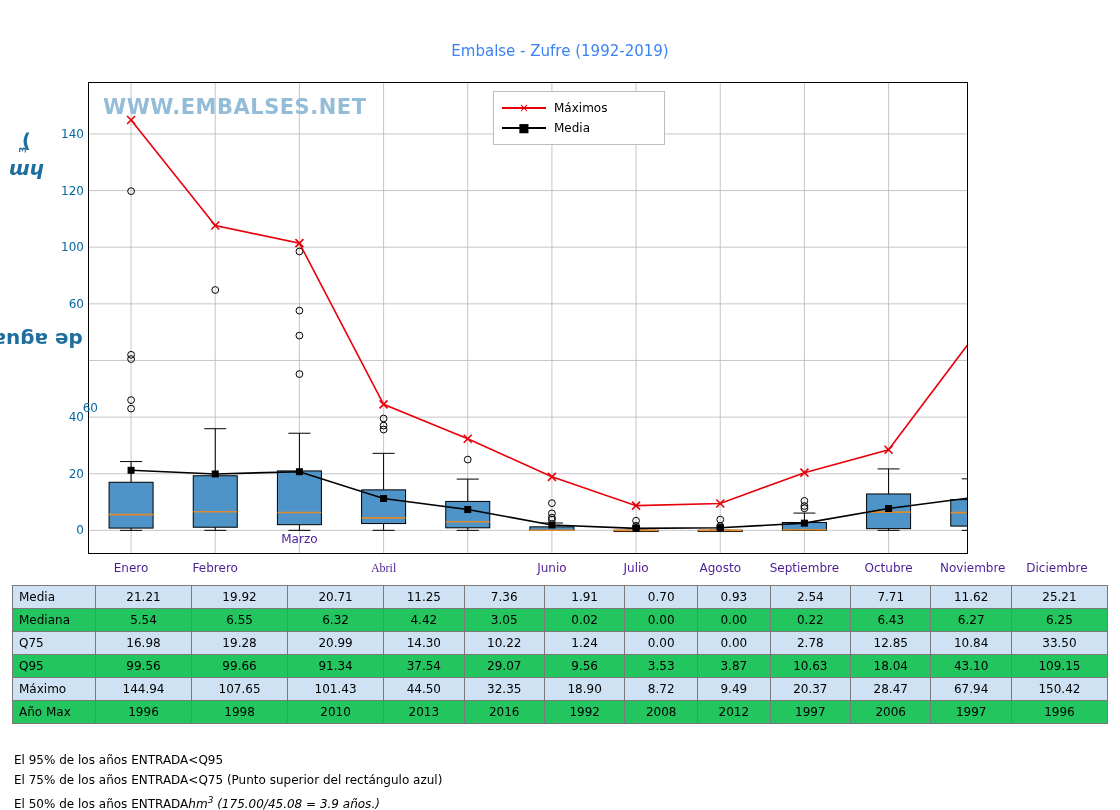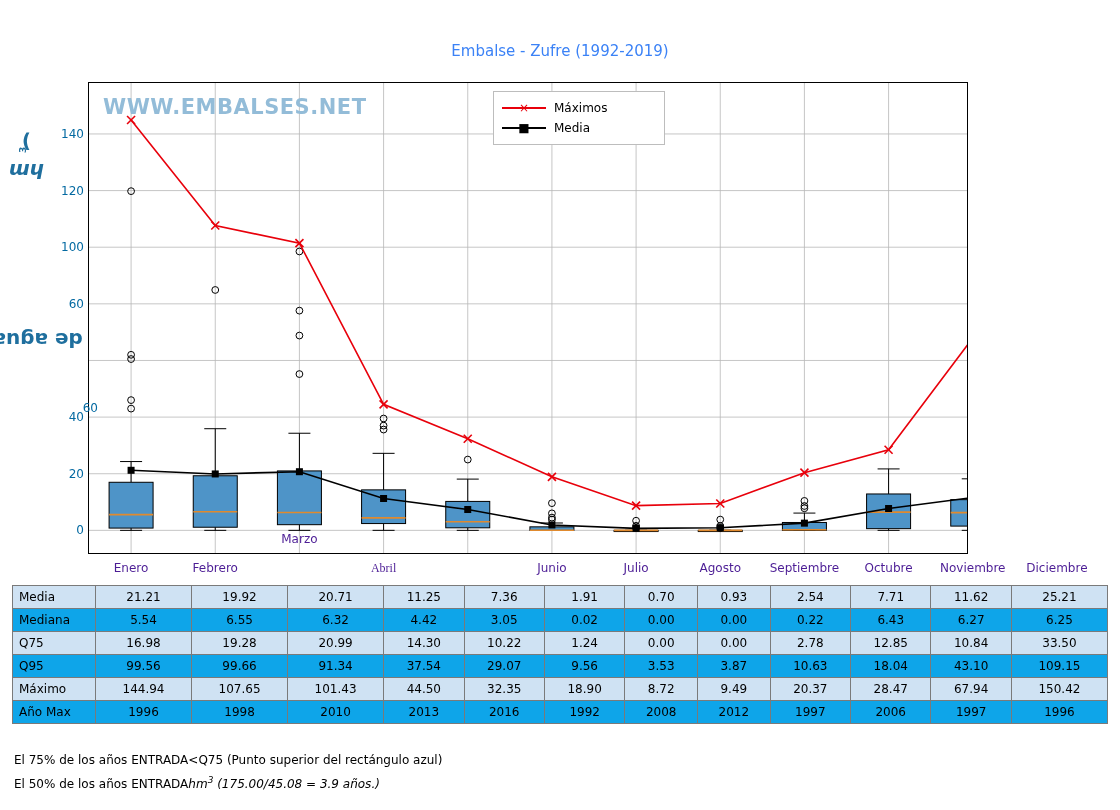--- a/index.html
+++ b/index.html
@@ -90,21 +90,21 @@
   td{
     border:1px solid #7a7a7a;
     text-align:center;
     height:22px;
     padding:0 2px;
     color:#000;
     white-space:nowrap;
   }
   td.rowhead{text-align:left;padding-left:6px;width:74px;}
   tr.shade td{background:#cfe2f3;}
-  tr.plain td{background:#0ea5e9;}
+  tr.plain td{background:#22c55e;}
 
   .notes{
     position:absolute;left:14px;top:750px;
     font-size:12px;color:#000;line-height:20px;
   }
   .notes div{white-space:nowrap;}
   sup{font-size:9px;}
   .ital{font-style:italic;}
 </style>
 </head>
@@ -419,16 +419,17 @@
             <td>1997</td>
             <td>2006</td>
             <td>1997</td>
             <td>1996</td>
           </tr>
         </tbody>
     </table>
   </div>
 
   <div class="notes" id="notes">
+      <div>El 95% de los años ENTRADA&lt;Q95</div>
       <div>El 75% de los años ENTRADA&lt;Q75 (Punto superior del rectángulo azul)</div>
       <div>El 50% de los años ENTRADA<mediana (línea="" naranja).="" suma="" anual="" medianas:45.08="" <span="" class="ital">hm<sup>3</sup> (175.00/45.08 = 3.9 años.)</mediana></div>
     </div>
 </div>
 
 </body></html>

